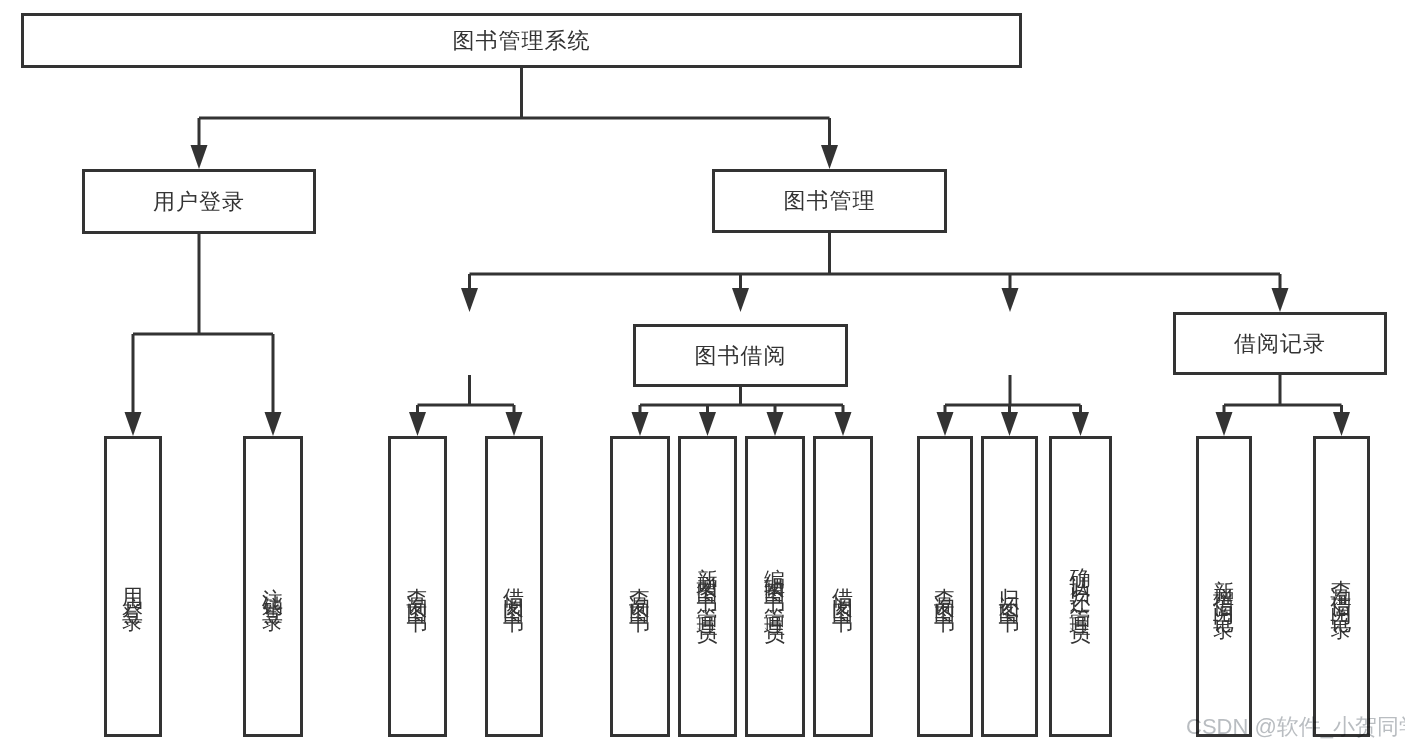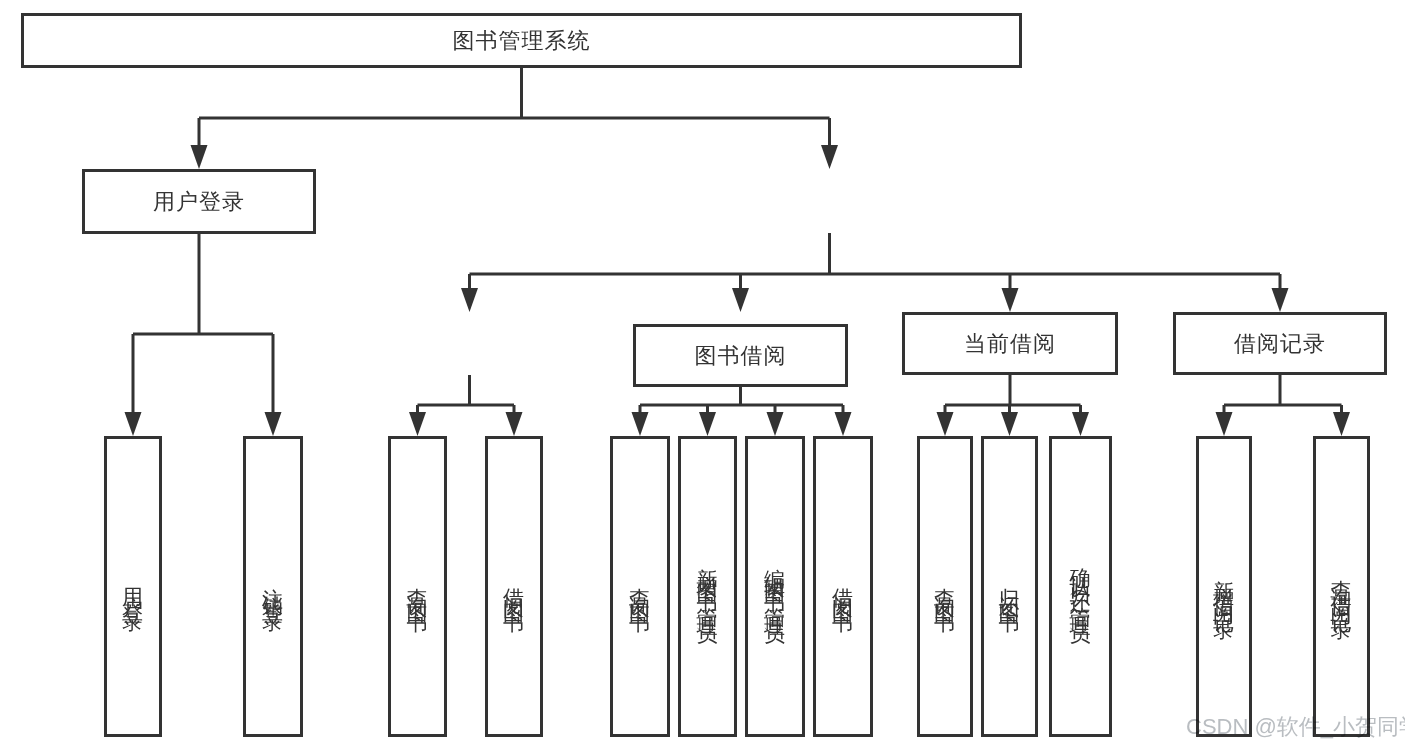--- a/index.html
+++ b/index.html
@@ -95,26 +95,26 @@
     </g>
   </svg>
 
   <div class="box h" style="left:21px;top:13px;width:1001px;height:55px">
     <span>图书管理系统</span>
   </div>
 
   <div class="box h" style="left:82px;top:169px;width:234px;height:65px">
     <span>用户登录</span>
   </div>
+  <div class="box h" style="left:712px;top:169px;width:235px;height:64px">
+    <span>图书管理</span>
+  </div>
 
   <div class="box h" style="left:633px;top:324px;width:215px;height:63px">
     <span>图书借阅</span>
-  </div>
-  <div class="box h" style="left:902px;top:312px;width:216px;height:63px">
-    <span>当前借阅</span>
   </div>
   <div class="box h" style="left:1173px;top:312px;width:214px;height:63px">
     <span>借阅记录</span>
   </div>
 
   <div class="box leaf" style="left:104px;top:436px;width:58px;height:301px">
     <span>用户登录</span>
   </div>
   <div class="box leaf" style="left:243px;top:436px;width:60px;height:301px">
     <span>注销登录</span>

